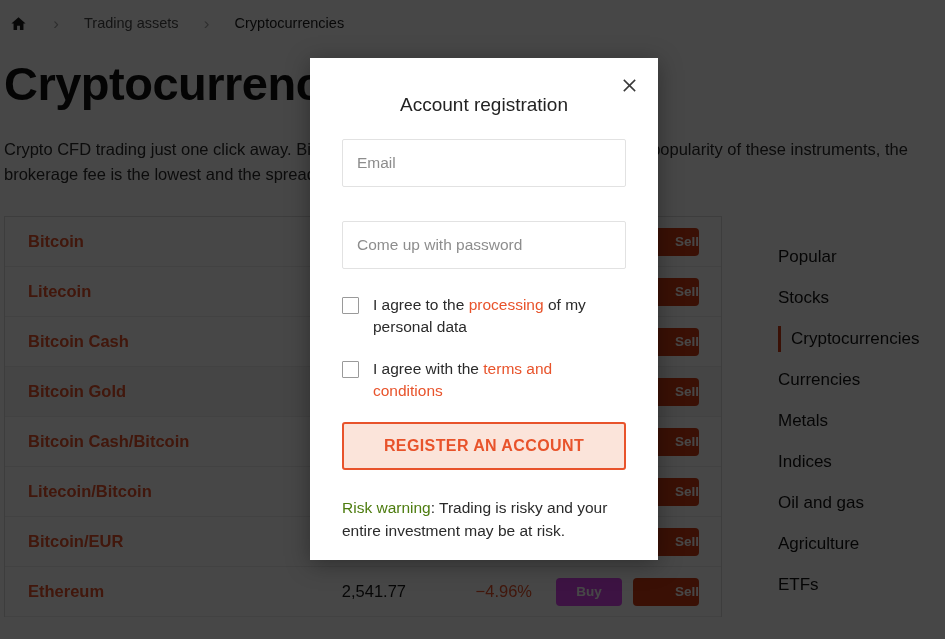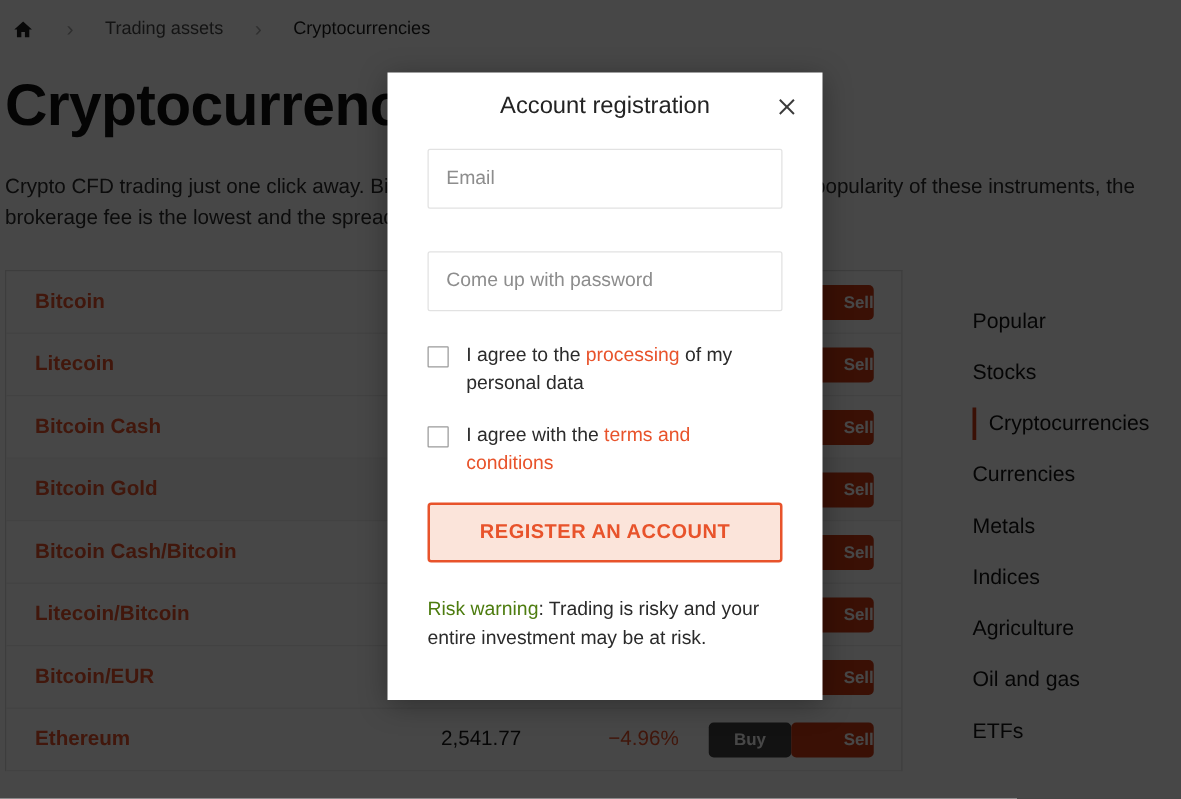--- a/index.html
+++ b/index.html
@@ -128,21 +128,21 @@
     border: none;
     font-size: 13.5px;
     font-weight: bold;
     color: #ffffff;
     cursor: pointer;
     font-family: "Liberation Sans", sans-serif;
     line-height: 28px;
     text-align: center;
     display: inline-block;
   }
-  .btn-buy { background: #404040; }
+  .btn-buy { background: #d946ef; margin-right: 11px; }
   .btn-sell { background: #cf3a14; text-align: right; }
 
   
   .categories {
     flex: none;
     width: 223px;
     padding-left: 56px;
     padding-top: 20px;
   }
   .cat-item {
@@ -194,21 +194,21 @@
     width: 26px; height: 26px;
     display: flex; align-items: center; justify-content: center;
     cursor: pointer;
     color: #3a3a3a;
   }
 
   .modal-title {
     text-align: center;
     font-size: 19px;
     color: #232323;
-    padding-top: 16px;
+    padding-top: 36px;
   }
 
   .field {
     margin-top: 23px;
     width: 100%;
     height: 48px;
     border: 1px solid #e2e2e2;
     border-radius: 2px;
     padding: 0 14px;
     font-size: 15.5px;
@@ -352,22 +352,22 @@
         </div>
       </div>
 
     <div class="categories" id="categories">
         <div class="cat-item">Popular</div>
         <div class="cat-item">Stocks</div>
         <div class="cat-item active">Cryptocurrencies</div>
         <div class="cat-item">Currencies</div>
         <div class="cat-item">Metals</div>
         <div class="cat-item">Indices</div>
+        <div class="cat-item">Oil and gas</div>
         <div class="cat-item">Agriculture</div>
-        <div class="cat-item">Oil and gas</div>
         <div class="cat-item">ETFs</div>
       </div>
 
   </div>
 </div>
 
 <div id="scrim"></div>
 
 <div id="modal">
 

